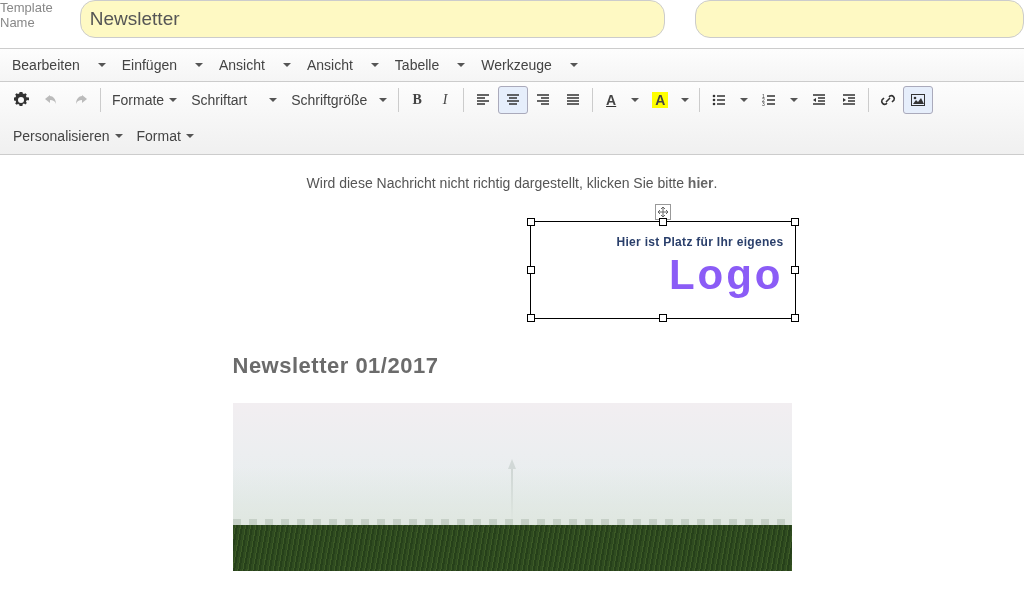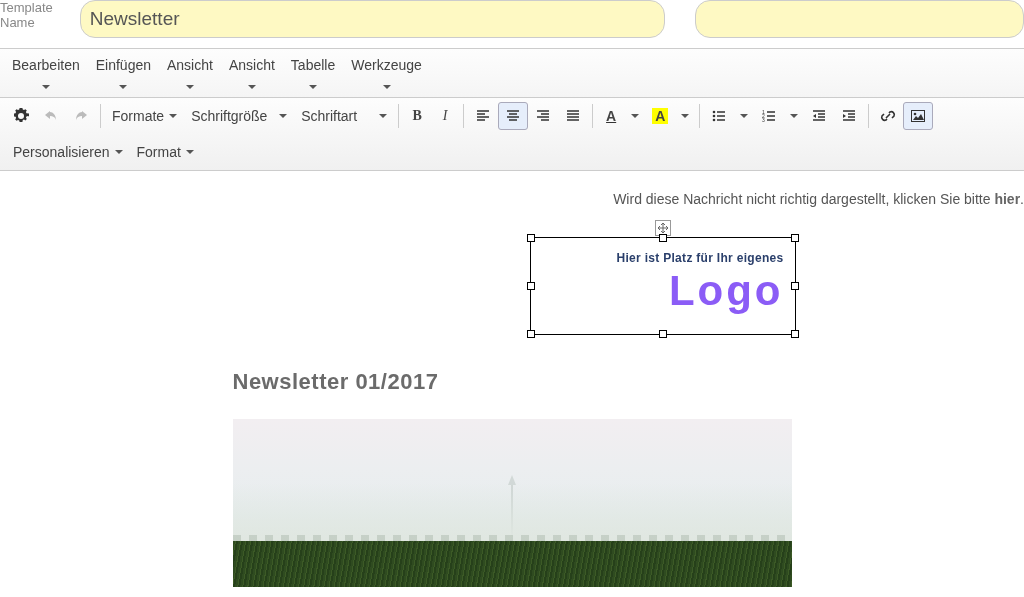--- a/index.html
+++ b/index.html
@@ -6,34 +6,34 @@
 body { font-family: Arial, Helvetica, sans-serif; font-size: 14px; color: #555; background: #fff; width: 1024px; }
 
 .top-fields { display: flex; padding: 0 0 10px 0; gap: 30px; }
 .field-group { display: flex; flex-direction: row; }
 .field-group.name { flex: 0 0 665px; }
 .field-group.rss  { flex: 1; }
 .field-label { font-size: 13px; color: #888; margin-bottom: 6px; }
 .field-input { width: 100%; padding: 7px 9px; border: 1px solid #ccc; border-radius: 15px; font-size: 19px; color: #555; background: #fef9c3; }
 
 .menubar { border-top: 1px solid #ccc; border-bottom: 1px solid #ccc; background: linear-gradient(#fdfdfd,#f5f5f5); padding: 4px 6px; display: flex; gap: 4px; }
-.menu-item { display: flex; align-items: center; gap: 12px; padding: 4px 6px; border-radius: 3px; cursor: pointer; color: #444; flex-direction: column; }
+.menu-item { display: flex; align-items: center; gap: 18px; padding: 4px 6px; border-radius: 3px; cursor: pointer; color: #444; }
 .caret { display: inline-block; width: 0; height: 0; border-left: 4px solid transparent; border-right: 4px solid transparent; border-top: 4px solid #555; }
 
 .toolbar { border-bottom: 1px solid #ccc; background: linear-gradient(#fdfdfd,#f0f0f0); }
 .tb-row { display: flex; align-items: center; padding: 4px 6px; gap: 0; flex-wrap: wrap; }
 .tb-sep { width: 1px; height: 24px; background: #ccc; margin: 0 4px; }
 .tb-btn { display: inline-flex; align-items: center; justify-content: center; min-width: 28px; height: 28px; padding: 0 6px; border: 1px solid transparent; border-radius: 3px; cursor: pointer; color: #444; gap: 5px; }
 .tb-btn.disabled { color: #bbb; cursor: default; }
 .tb-btn.active { border-color: #aab; background: #e6eefb; }
 .tb-thin { padding: 0 4px; min-width: 20px; }
 .tb-btn svg { display: block; }
 
 .editor-canvas { background: #fff; padding-top: 12px; }
-.preview-notice { text-align: right; font-size: 14px; color: #555; padding: 8px 0 14px; }
+.preview-notice { text-align: center; font-size: 14px; color: #555; padding: 8px 0 14px; }
 .preview-notice a { color: #666; font-weight: bold; text-decoration: none; }
 
 .email-body { width: 595px; margin: 0 auto; background: #fff; padding: 14px 18px 0 18px; position: relative; }
 .logo-box { position: absolute; right: 16px; top: 18px; width: 262px; height: 116px; background: #fff; text-align: right; padding: 12px 10px; }
 .logo-box .sub { font-family: "Trebuchet MS", Verdana, sans-serif; font-size: 12px; font-weight: bold; color: #2a3f6b; letter-spacing: .3px; }
 .logo-box .logo { font-family: "Trebuchet MS", Verdana, sans-serif; font-size: 42px; font-weight: bold; color: #8b5cf6; letter-spacing: 3px; margin-top: 2px; }
 .selection-frame { position: absolute; border: 1px solid #000; }
 .sel-handle { position: absolute; width: 8px; height: 8px; background: #fff; border: 1px solid #000; }
 .drag-handle { position: absolute; width: 16px; height: 16px; border: 1px solid #999; background: #fff;
   top: -18px; left: 50%; transform: translateX(-50%); display:flex; align-items:center; justify-content:center; }
@@ -107,26 +107,26 @@
     <div class="tb-btn disabled">
       <svg width="16" height="16" viewBox="0 0 16 16">
           <path fill="#bbb" d="M9 3l5 4-5 4V8c-3 0-5 1-6 4 0-5 3-8 6-8V3z"></path>
         </svg>
     </div>
     <div class="tb-sep"></div>
     <div class="tb-btn">
         <span>Formate</span>
         <span class="caret"></span>
       </div>
+    <div class="tb-btn" style="min-width:100px;justify-content:space-between">
+        <span>Schriftart</span>
+        <span class="caret"></span>
+      </div>
     <div class="tb-btn" style="min-width:110px;justify-content:space-between">
         <span>Schriftgröße</span>
-        <span class="caret"></span>
-      </div>
-    <div class="tb-btn" style="min-width:100px;justify-content:space-between">
-        <span>Schriftart</span>
         <span class="caret"></span>
       </div>
     <div class="tb-sep"></div>
     <div class="tb-btn">
         <span style="font-weight:bold;font-family:Georgia">B</span>
       </div>
     <div class="tb-btn">
         <span style="font-style:italic;font-family:Georgia">I</span>
       </div>
     <div class="tb-sep"></div>

